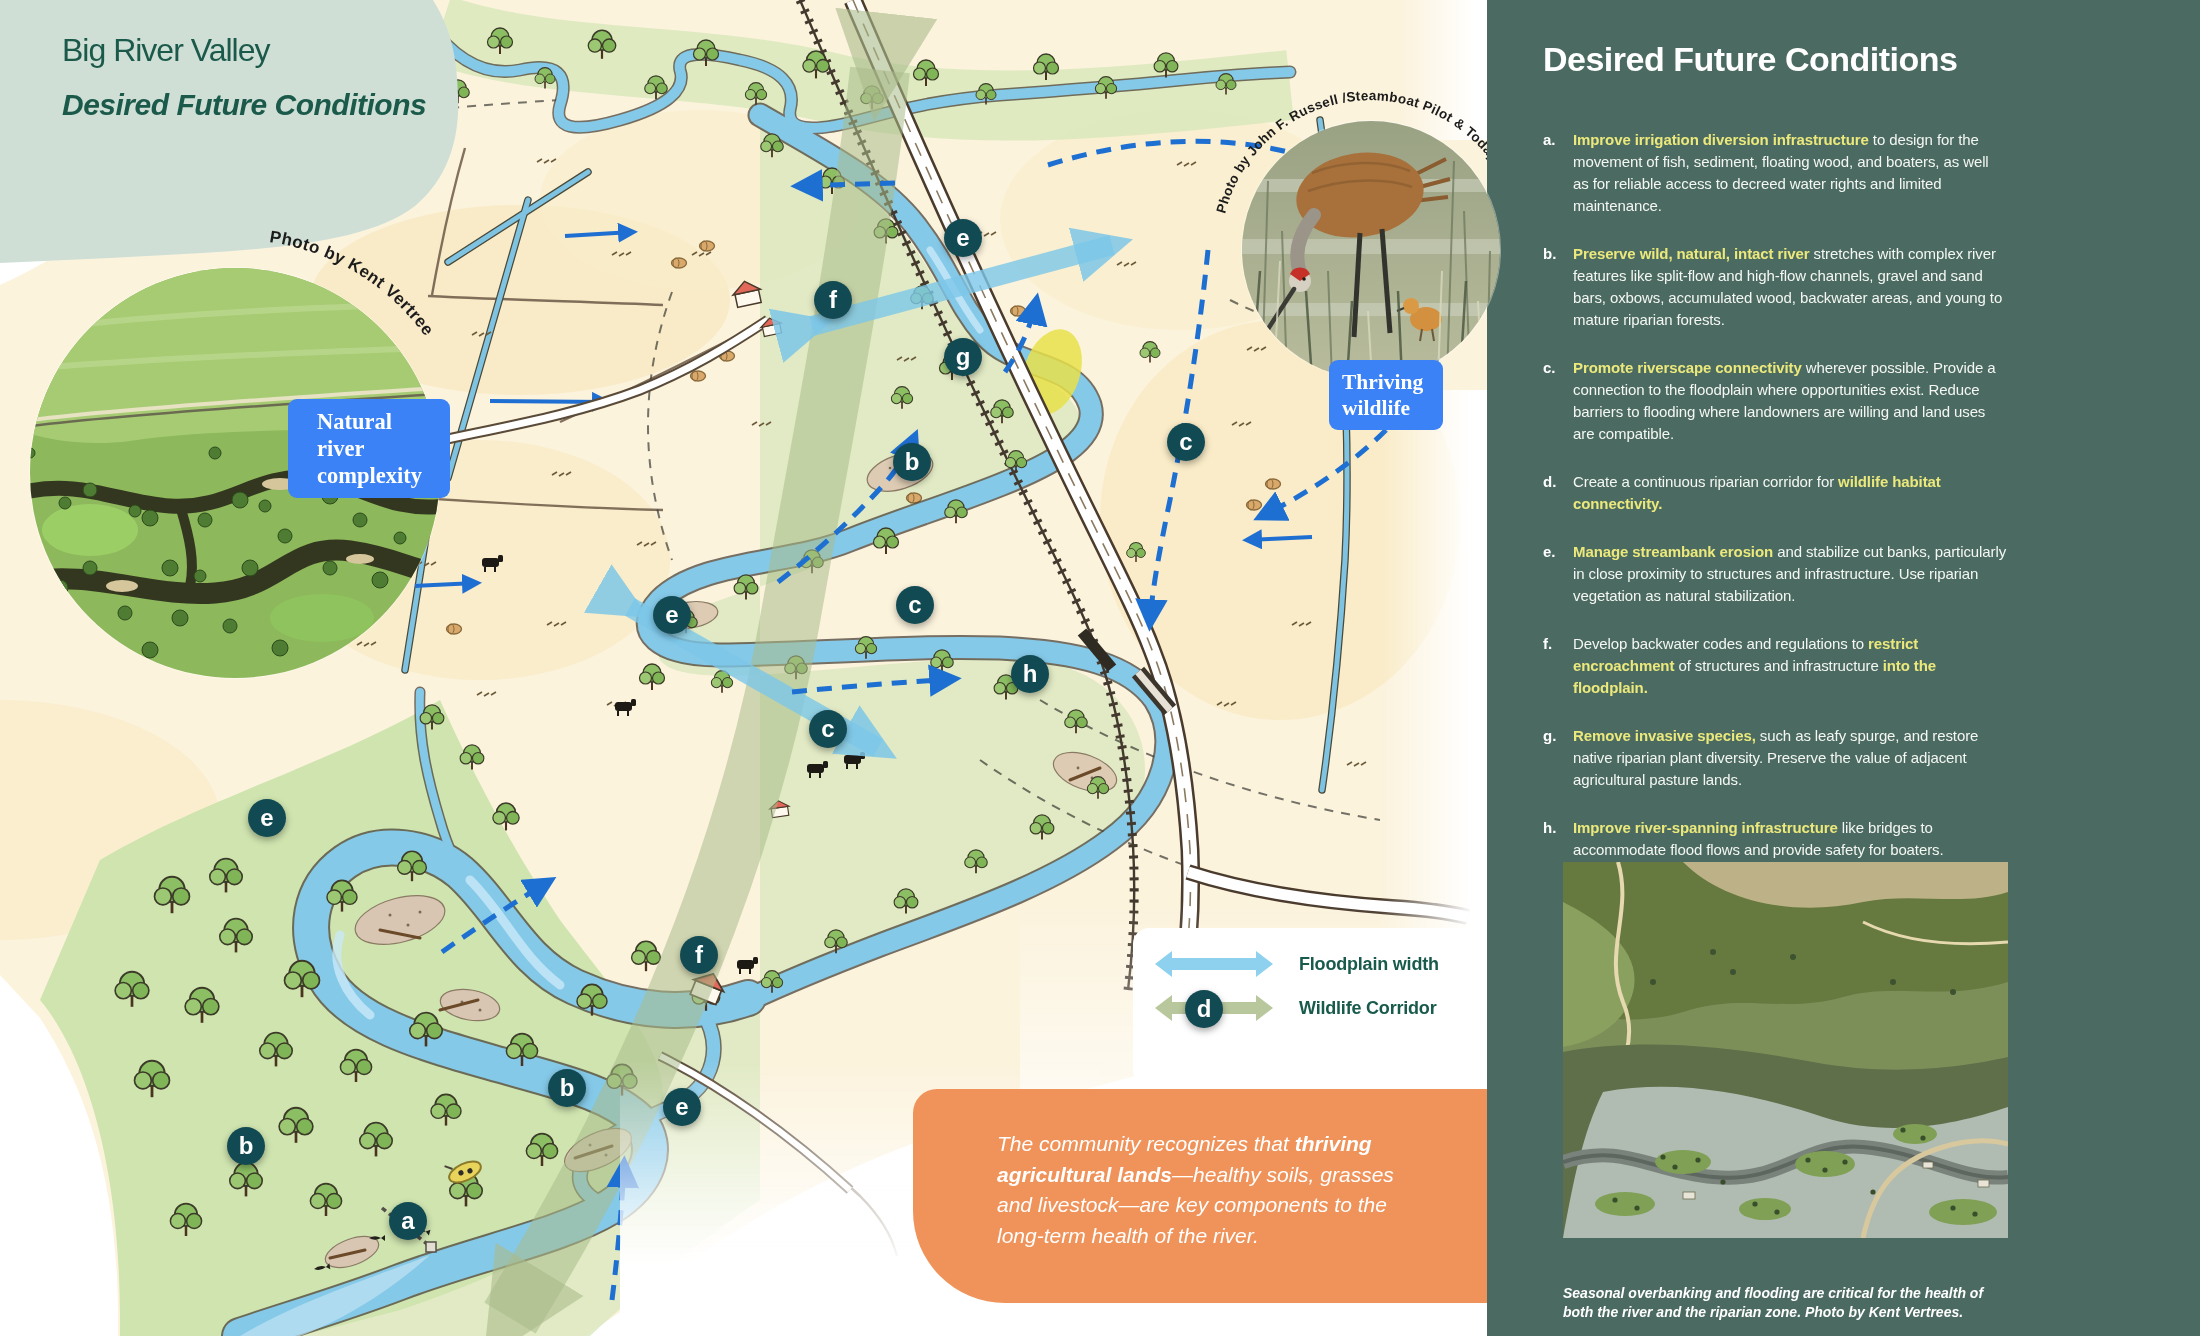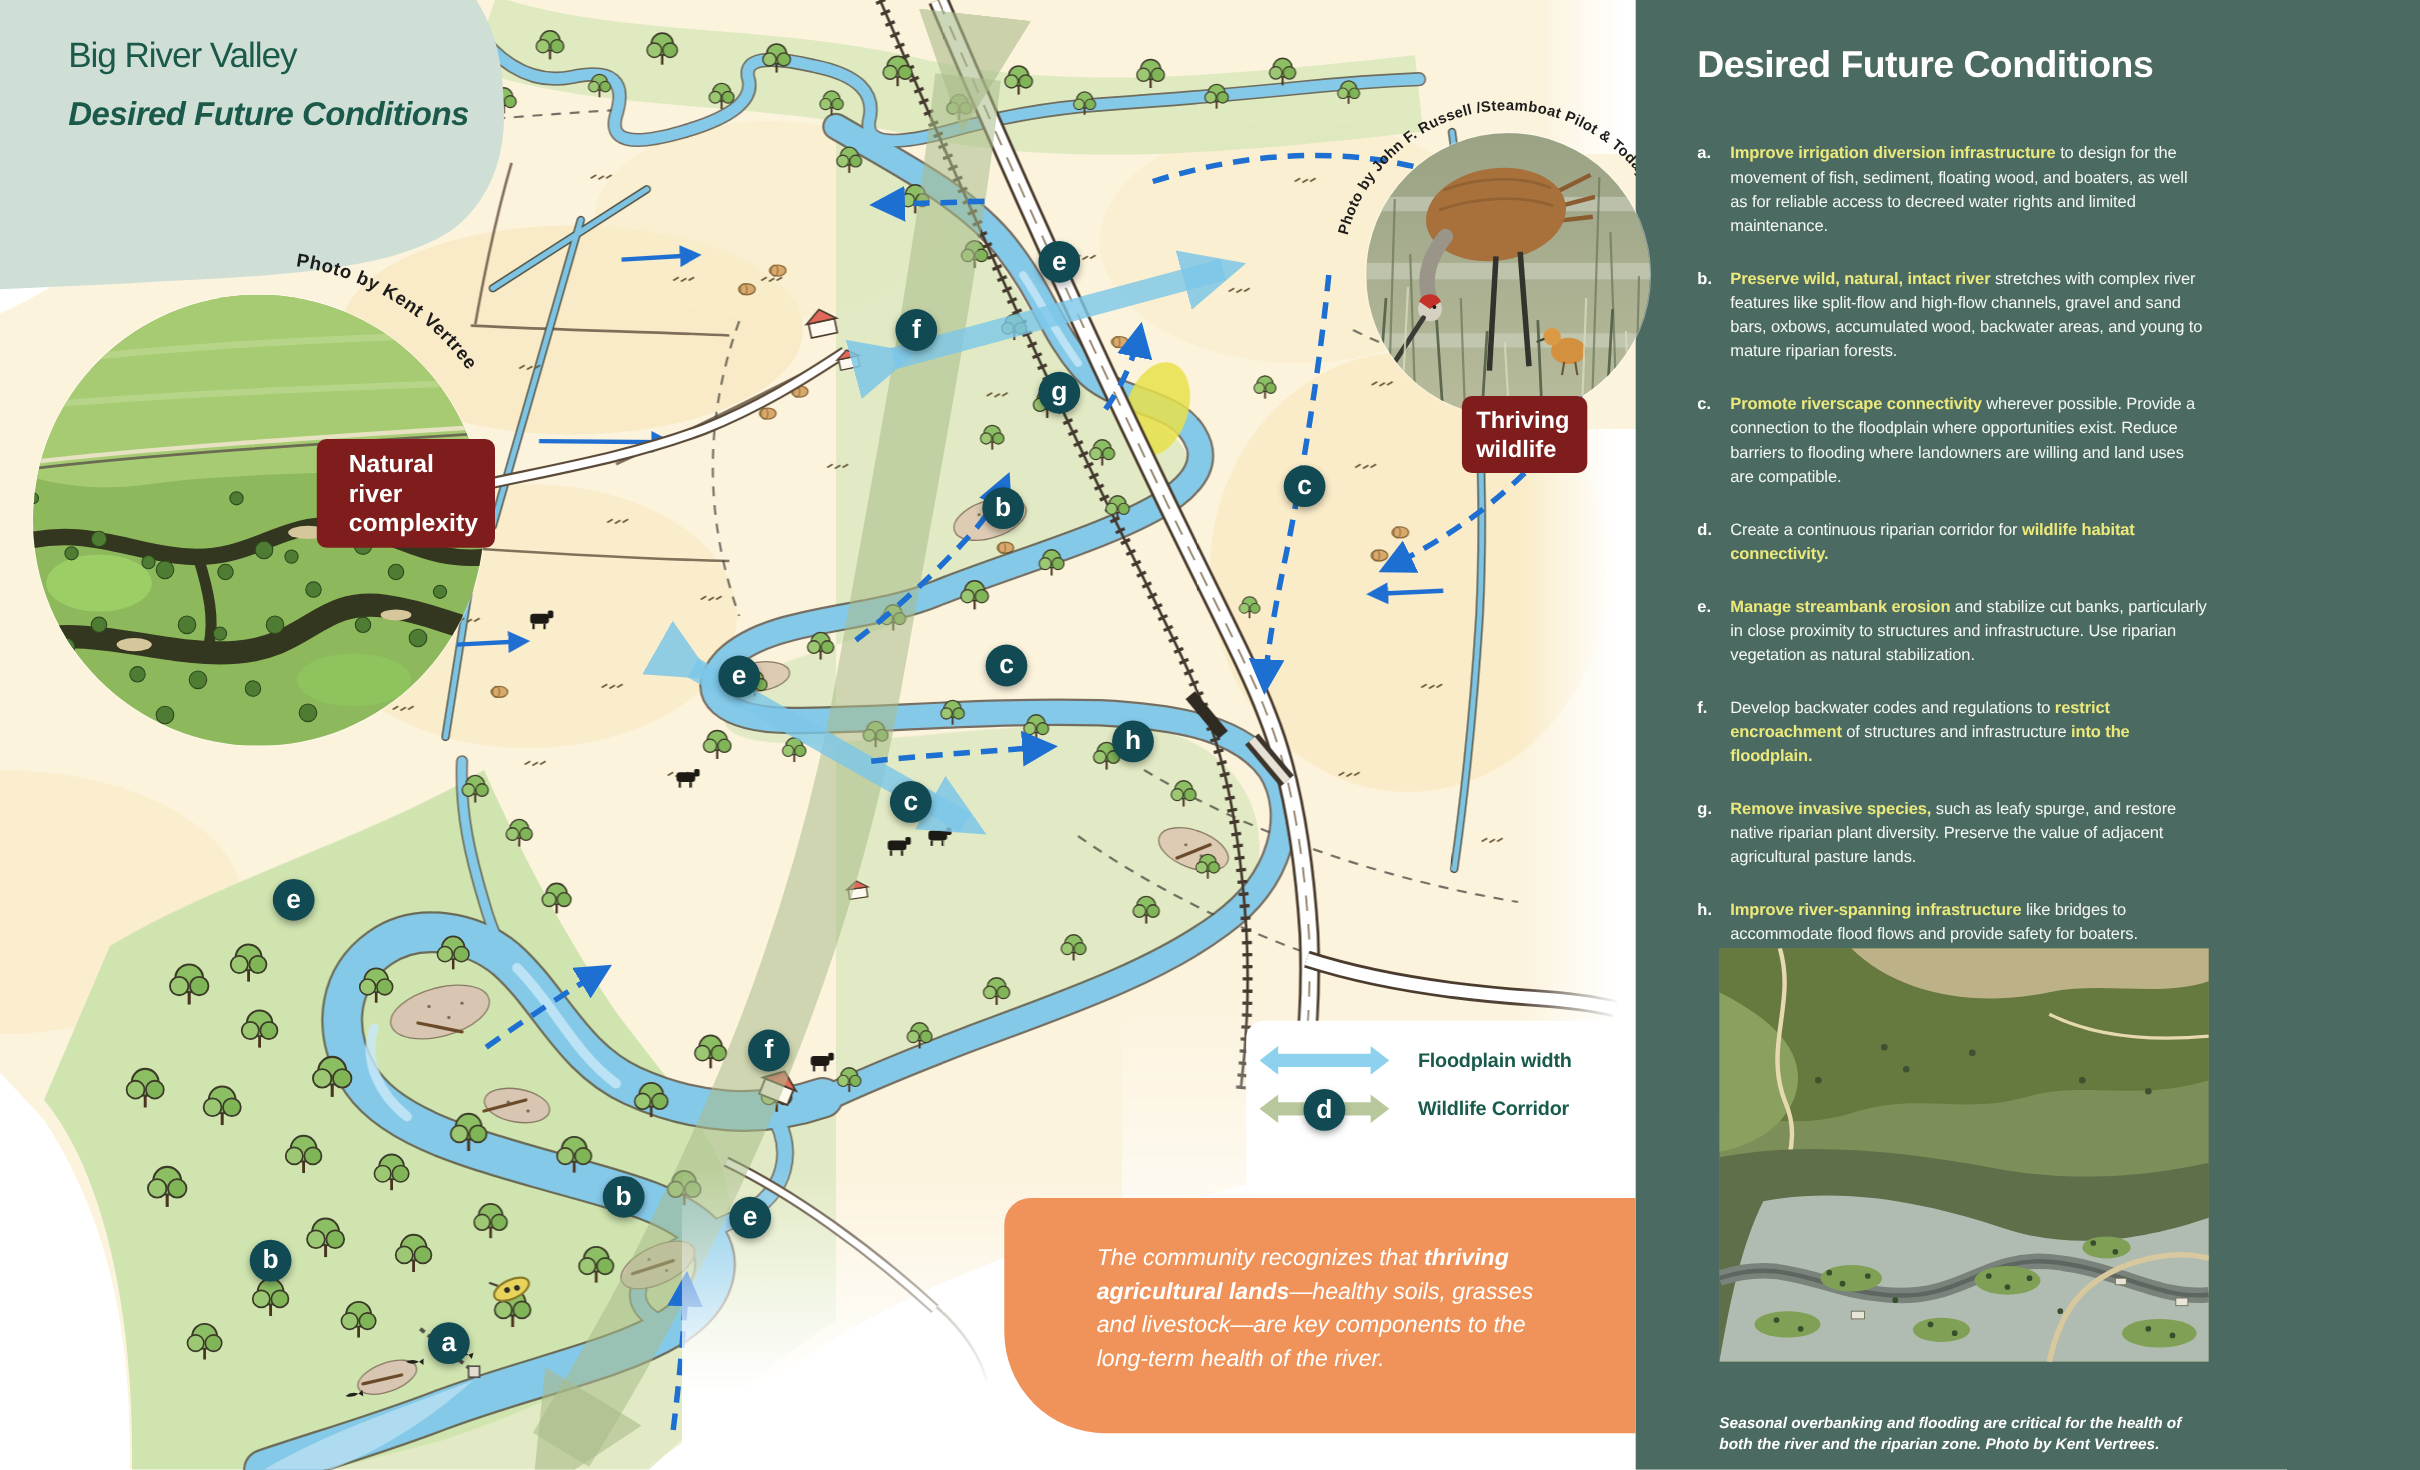--- a/index.html
+++ b/index.html
@@ -13,28 +13,28 @@
 
   #title-block { position:absolute; left:62px; top:26px; z-index:6; color:#1b5a4a; }
   #title-block .t1 { font-size:32px; font-weight:400; letter-spacing:-1px; line-height:49px; }
   #title-block .sub { margin-top:13px; font-size:30px; font-weight:700; font-style:italic; letter-spacing:-0.5px; }
 
   .photo-circle { position:absolute; border-radius:50%; overflow:hidden; z-index:5;
      box-shadow:0 0 0 1px rgba(255,255,255,.4); }
   #circle-left { left:30px; top:268px; width:410px; height:410px; }
   #circle-bird { left:1242px; top:121px; width:258px; height:258px; }
 
-  .chip { position:absolute; background:#7f1d1d; color:#fff; font-weight:700;
-     border-radius:9px; padding:9px 13px; z-index:6; }
+  .chip { position:absolute; background:#3b82f6; color:#fff; font-weight:700;
+     border-radius:9px; padding:9px 13px; z-index:6;font-family:Liberation Serif, serif; }
   #chip-natural { left:288px; top:399px; width:162px; font-size:22.5px; line-height:27px;padding-left:29px; }
   #chip-wildlife { left:1329px; top:360px; width:114px; font-size:21.5px; line-height:26px; }
 
   
   #legend-panel { position:absolute; left:1133px; top:928px; width:350px; height:158px;
-     background:#fff; border-radius:16px; z-index:4; padding:14px 0 0 12px; }
+     background:#fff; border-radius:16px; z-index:4; padding:14px 0 0 22px; }
   .legend-row { display:flex; align-items:center; height:44px; }
   .legend-icon { width:122px; flex:none; display:flex; align-items:center; }
   .legend-label { margin-left:22px; color:#185a4b; font-size:18px; font-weight:700; letter-spacing:-0.2px; }
 
   
   #callout { position:absolute; left:913px; top:1089px; width:574px; height:214px;
      background:#f0935a; border-radius:24px 0 0 92px; z-index:3;
      padding:40px 56px 0 84px; color:#fff; font-style:italic; font-size:21px;
      line-height:30.5px; font-weight:500; }
   #callout .b { font-weight:700; }

